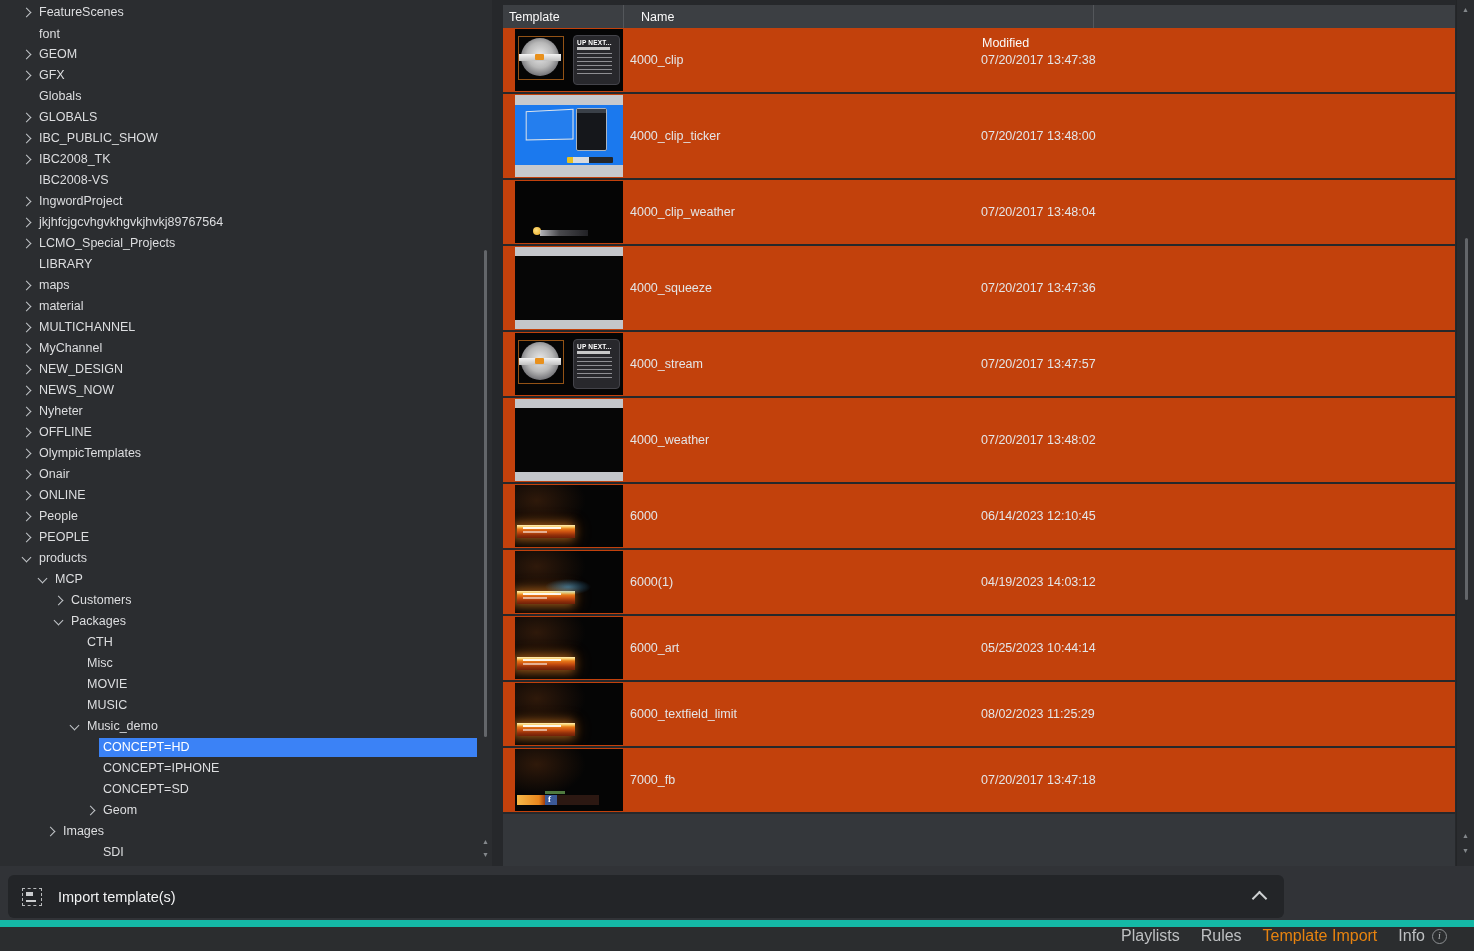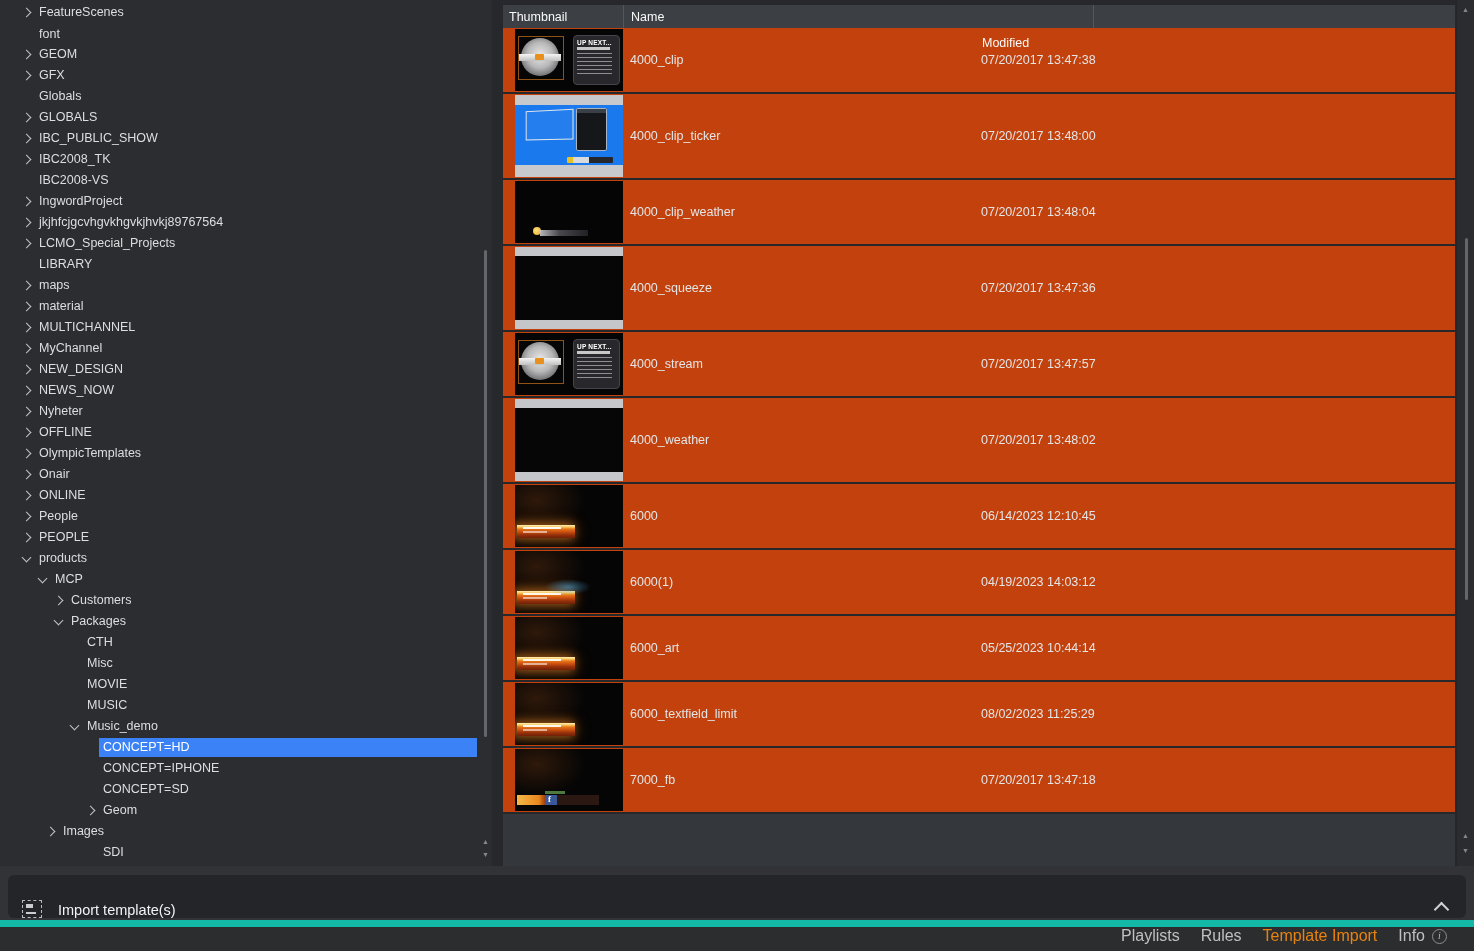--- a/index.html
+++ b/index.html
@@ -19,21 +19,21 @@
   #tree-scroll{position:absolute;right:1px;top:0;width:11px;height:866px;}
   #tree-scroll .sb-thumb{position:absolute;left:4px;top:250px;width:3px;height:487px;background:#63666a;border-radius:2px;}
   .sb-arrow{position:absolute;width:100%;text-align:center;font-size:7px;line-height:8px;color:#84888c;}
 
   
   #table-panel{position:absolute;left:503px;top:5px;width:952px;height:861px;background:#34373b;overflow:hidden;}
   #thead{display:flex;height:23px;background:#3c3f43;color:#fafafa;font-size:12.5px;align-items:stretch;}
   .th{display:flex;align-items:center;box-sizing:border-box;}
   .th + .th{border-left:1px solid #54575b;}
   .th-thumb{width:120px;padding-left:6px;}
-  .th-name{width:352px;padding-left:7px;align-items:center;}
+  .th-name{width:352px;padding-left:17px;align-items:center;}
   .th-mod{width:118px;padding-left:6px;margin-top:38px;}
   .th-rest{flex:1;}
   .trow{display:flex;background:#c2410c;border-bottom:2px solid #26282b;box-sizing:content-box;}
   .trow.h66{height:64px;}
   .trow.h86{height:84px;}
   .cell-thumb{flex:0 0 120px;width:120px;display:flex;align-items:center;padding-left:12px;box-sizing:border-box;}
   .cell-name{flex:0 0 352px;width:352px;display:flex;align-items:center;padding-left:7px;box-sizing:border-box;color:#e4e5e7;font-size:12.5px;}
   .cell-mod{flex:0 0 150px;display:flex;align-items:center;padding-left:6px;box-sizing:border-box;color:#e4e5e7;font-size:12.5px;}
   .cell-rest{flex:1;}
 
@@ -71,21 +71,21 @@
   .fb-strip::before{content:'f';position:absolute;left:31px;top:-1px;color:#fff;font-size:9px;font-weight:bold;font-family:"Liberation Serif",serif;}
   .fb-strip::after{content:'';position:absolute;left:28px;top:-4px;width:20px;height:3px;background:#4f7a3f;}
 
   
   #table-scroll{position:absolute;left:1456px;top:0;width:18px;height:866px;background:#2a2c2f;border-left:1px solid #232527;box-sizing:border-box;}
   #table-scroll .sb-thumb{position:absolute;left:8px;top:238px;width:3px;height:362px;background:#63666a;border-radius:2px;}
 
   
   #bottom-panel{position:absolute;left:0;top:866px;width:1474px;height:85px;}
   #import-section{position:relative;height:54px;background:#313337;}
-  #import-bar{position:absolute;left:8px;top:9px;width:1458px;height:43px;background:#232528;border-radius:6px;display:flex;align-items:flex-end;padding:0 14px;box-sizing:border-box;cursor:pointer;}
+  #import-bar{position:absolute;left:8px;top:9px;width:1276px;height:43px;background:#232528;border-radius:6px;display:flex;align-items:center;padding:0 14px;box-sizing:border-box;cursor:pointer;}
   .tpl-icon{width:18px;height:16px;border:1px dashed #b8babc;position:relative;margin-right:16px;flex:0 0 18px;}
   .tpl-icon::before{content:'';position:absolute;left:3px;top:3px;width:7px;height:4px;background:#caccce;}
   .tpl-icon::after{content:'';position:absolute;left:3px;bottom:3px;width:10px;height:2px;background:#caccce;}
   #import-label{color:#f2f3f4;font-size:14.5px;}
   #collapse-btn{margin-left:auto;width:22px;height:22px;display:flex;align-items:center;justify-content:center;cursor:pointer;}
   .chev-up{width:9px;height:9px;border-left:2px solid #cfd1d3;border-top:2px solid #cfd1d3;transform:rotate(45deg);margin-top:4px;}
   #footer{height:30px;background:#2b2d2f;border-top:7px solid #14b8a6;display:flex;align-items:flex-start;justify-content:flex-end;gap:21px;padding-right:27px;}
   .ftab{font-size:16px;color:#bec0c2;display:flex;align-items:center;gap:7px;cursor:pointer;white-space:nowrap;}
   .ftab.active{color:#e8830f;}
   .info-icon{width:15px;height:15px;border:1px solid #8d9093;border-radius:50%;display:flex;align-items:center;justify-content:center;font-size:10px;font-style:italic;font-family:"Liberation Serif",serif;color:#b4b6b8;line-height:1;box-sizing:border-box;}
@@ -323,21 +323,21 @@
     <div id="tree-scroll">
       <div class="sb-thumb"></div>
       <div class="sb-arrow" style="top:838px;">▲</div>
       <div class="sb-arrow" style="top:851px;">▼</div>
     </div>
   </div>
 
   <div id="table-panel">
     <div id="thead">
         <div class="th th-thumb">
-          <span>Thumbnail</span>
+          <span>Template</span>
         </div>
         <div class="th th-name">
           <span>Name</span>
         </div>
         <div class="th th-mod">
           <span>Modified</span>
         </div>
         <div class="th th-rest">
           <span></span>
         </div>

